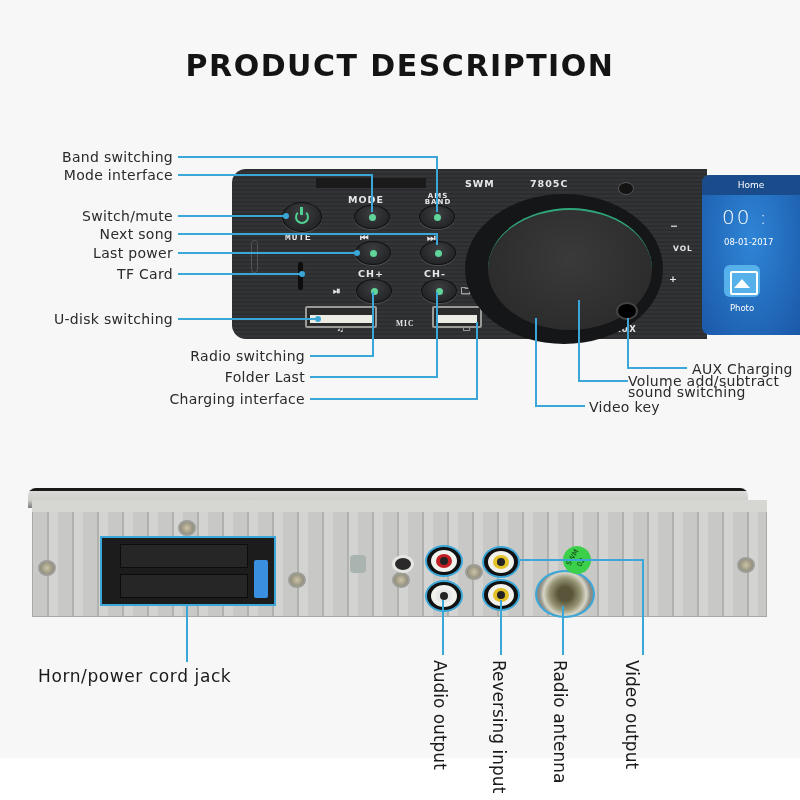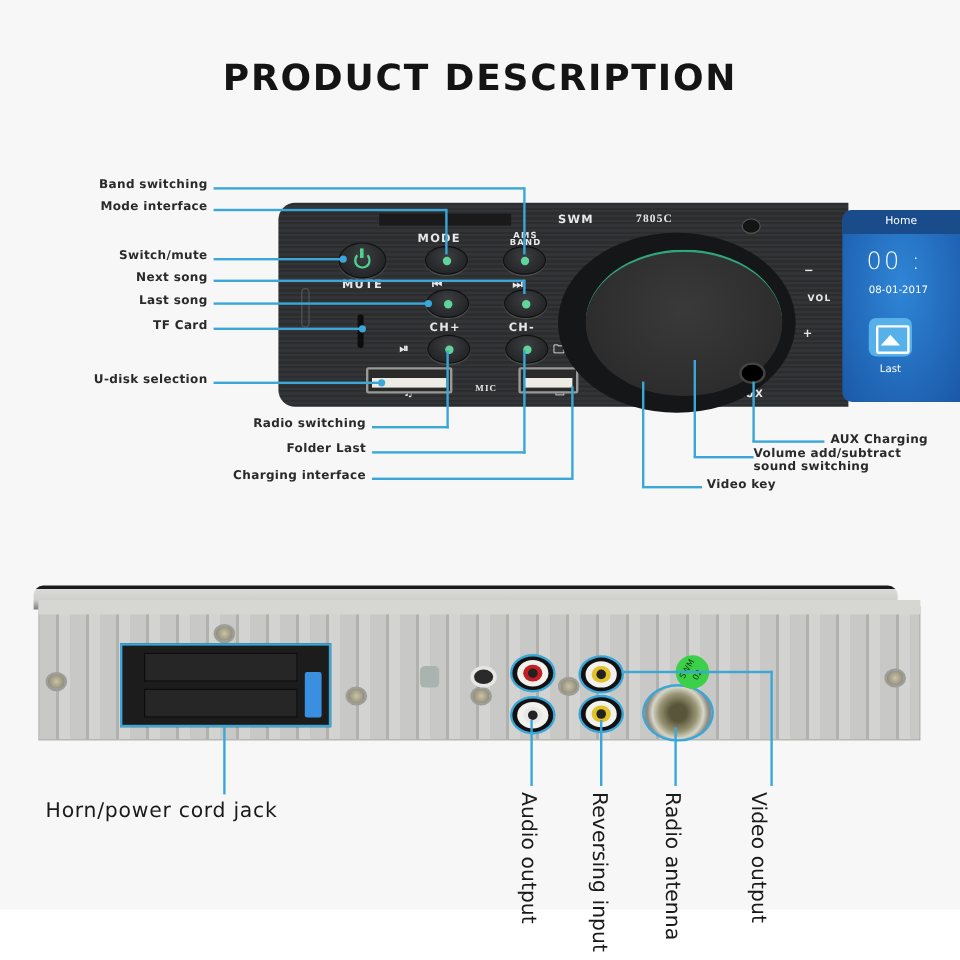--- a/index.html
+++ b/index.html
@@ -1,21 +1,21 @@
 <!DOCTYPE html>
 <html><head>
 <meta charset="utf-8">
 <style>
   * { box-sizing: border-box; margin: 0; padding: 0; }
   html, body { width: 800px; height: 800px; overflow: hidden; }
   body { background: #ffffff; font-family: "DejaVu Sans", sans-serif; position: relative; }
   .bg { position: absolute; left: 0; top: 0; width: 800px; height: 758px; background: #f7f7f7; }
   .title { position: absolute; left: 0; top: 48px; width: 800px; text-align: center;
     font-family: "DejaVu Sans", sans-serif; font-weight: bold; font-size: 30px; letter-spacing: 1.5px; color: #141414; }
-  .lbl { position: absolute; font-size: 10px; color: #2a2a2a; white-space: nowrap; letter-spacing: 0.3px; font-weight: bold; }
+  .lbl { position: absolute; font-size: 14px; color: #2a2a2a; white-space: nowrap; letter-spacing: 0.3px; }
   .lbl.r { text-align: right; }
   .line { position: absolute; background: #3aa7d8; }
   .dot { position: absolute; width: 6px; height: 6px; border-radius: 50%; background: #3aa7d8; }
 
   
   .front { position: absolute; left: 232px; top: 169px; width: 475px; height: 170px; border-radius: 14px 0 0 14px;
     background: repeating-linear-gradient(0deg, #2b2d2f 0px, #2b2d2f 2px, #323437 2px, #323437 4px); }
   .front-slot { position: absolute; left: 316px; top: 178px; width: 110px; height: 10px; background: #1a1a1a; }
   .btn { position: absolute; width: 36px; height: 24px; border-radius: 50%; background: radial-gradient(ellipse at 50% 35%, #3c3e41, #1b1c1e);
     border: 1px solid #111; box-shadow: 0 1px 1px #555; }
@@ -73,25 +73,25 @@
 <div class="bg"></div>
 
 <div class="title">PRODUCT DESCRIPTION</div>
 
 <div class="front"></div>
 <div class="front-slot"></div>
 <div class="side-slot"></div>
 <div class="tf-slot"></div>
 
 <div class="fp-text" style="left:465px;top:178px;">SWM</div>
-<div class="fp-text" style="left:530px;top:178px;font-family:Liberation Serif, serif;">7805C</div>
+<div class="fp-text" style="left:530px;top:178px;">7805C</div>
 <div class="fp-text" style="left:348px;top:194px;">MODE</div>
 <div class="fp-text sm" style="left:420px;top:193px;width:36px;">AMS</div>
 <div class="fp-text sm" style="left:420px;top:199px;width:36px;">BAND</div>
-<div class="fp-text" style="left:285px;top:232px;">MUTE</div>
+<div class="fp-text" style="left:285px;top:232px;font-family:Liberation Mono, monospace;">MUTE</div>
 <div class="fp-text" style="left:360px;top:232px;">⏮</div>
 <div class="fp-text" style="left:427px;top:232px;">⏭</div>
 <div class="fp-text" style="left:358px;top:268px;">CH+</div>
 <div class="fp-text" style="left:424px;top:268px;">CH-</div>
 <div class="fp-text" style="left:333px;top:285px;">⏯</div>
 <div class="fp-text" style="left:461px;top:284px;">🗀</div>
 <div class="fp-text" style="left:396px;top:319px;font-size:7.5px;font-family:Liberation Serif, serif;">MIC</div>
 <div class="fp-text" style="left:336px;top:322px;">♫</div>
 <div class="fp-text" style="left:462px;top:322px;">▭</div>
 <div class="fp-text" style="left:524px;top:317px;font-size:8px;">RES</div>
@@ -129,48 +129,48 @@
 
 <div class="knob-ring"></div>
 <div class="knob"></div>
 <div class="aux-jack"></div>
 
 <div class="screen">
   <div class="scr-head">Home</div>
   <div class="scr-clock">00 :</div>
   <div class="scr-date">08-01-2017</div>
   <div class="scr-photo"></div>
-  <div class="scr-label">Last</div>
+  <div class="scr-label">Photo</div>
 </div>
 
 <div class="lbl r" style="right:627px;top:149px;">Band switching</div>
 <div class="line" style="left:178px;top:156px;width:259px;height:2px;"></div>
 <div class="line" style="left:436px;top:156px;width:2px;height:56px;"></div>
 
 <div class="lbl r" style="right:627px;top:167px;">Mode interface</div>
 <div class="line" style="left:178px;top:174px;width:194px;height:2px;"></div>
 <div class="line" style="left:371px;top:174px;width:2px;height:38px;"></div>
 
 <div class="lbl r" style="right:627px;top:208px;">Switch/mute</div>
 <div class="line" style="left:178px;top:215px;width:108px;height:2px;"></div>
 <div class="dot" style="left:283px;top:213px;"></div>
 
 <div class="lbl r" style="right:627px;top:226px;">Next song</div>
 <div class="line" style="left:178px;top:233px;width:259px;height:2px;"></div>
 <div class="line" style="left:436px;top:233px;width:2px;height:12px;"></div>
 
-<div class="lbl r" style="right:627px;top:245px;">Last song</div>
+<div class="lbl r" style="right:627px;top:245px;">Last power</div>
 <div class="line" style="left:178px;top:252px;width:178px;height:2px;"></div>
 <div class="dot" style="left:354px;top:250px;"></div>
 
 <div class="lbl r" style="right:627px;top:266px;">TF Card</div>
 <div class="line" style="left:178px;top:273px;width:124px;height:2px;"></div>
 <div class="dot" style="left:299px;top:271px;"></div>
 
-<div class="lbl r" style="right:627px;top:311px;">U-disk selection</div>
+<div class="lbl r" style="right:627px;top:311px;">U-disk switching</div>
 <div class="line" style="left:178px;top:318px;width:140px;height:2px;"></div>
 <div class="dot" style="left:315px;top:316px;"></div>
 
 <div class="lbl r" style="right:495px;top:348px;">Radio switching</div>
 <div class="line" style="left:310px;top:355px;width:64px;height:2px;"></div>
 <div class="line" style="left:372px;top:292px;width:2px;height:65px;"></div>
 
 <div class="lbl r" style="right:495px;top:369px;">Folder Last</div>
 <div class="line" style="left:310px;top:376px;width:128px;height:2px;"></div>
 <div class="line" style="left:436px;top:292px;width:2px;height:86px;"></div>

